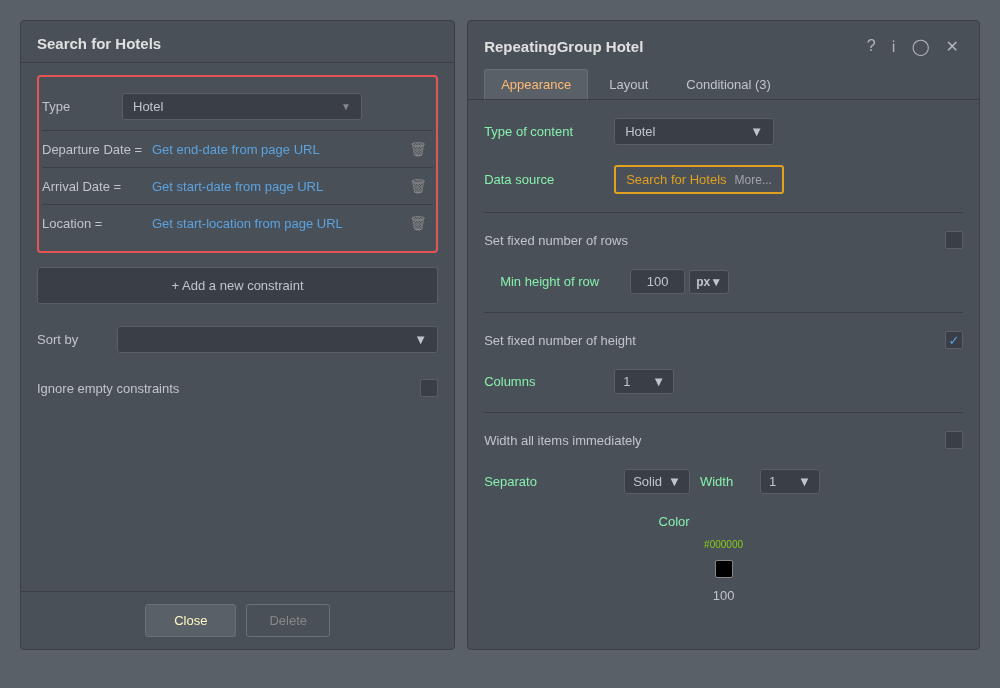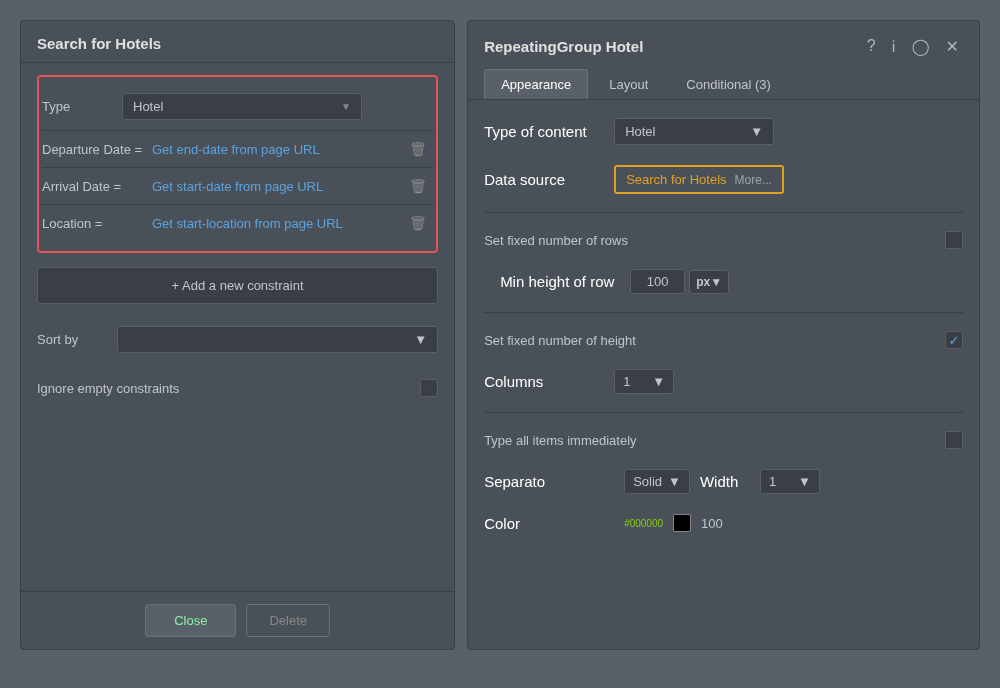--- a/index.html
+++ b/index.html
@@ -174,21 +174,21 @@
       gap: 10px;
       padding: 12px 16px;
       border-top: 1px solid #3a3f47;
       justify-content: center;
     }
 
     .btn-close {
       background: #5a6068;
       border: 1px solid #6a7078;
       border-radius: 3px;
-      color: #86efac;
+      color: #fef9c3;
       padding: 8px 28px;
       cursor: pointer;
       font-size: 13px;
     }
 
     .btn-delete {
       background: transparent;
       border: 1px solid #6a7078;
       border-radius: 3px;
       color: #888;
@@ -249,39 +249,39 @@
       cursor: pointer;
       font-size: 13px;
       color: #c0c5cc;
       border: 1px solid transparent;
       border-bottom: none;
     }
 
     .tab.active {
       background: #5a6068;
       border-color: #6a7078;
-      color: #ffffff;
+      color: #fdba74;
     }
 
     .right-content {
       padding: 14px 16px;
       display: flex;
       flex-direction: column;
       gap: 12px;
     }
 
     .field-row {
       display: flex;
       align-items: center;
       padding: 4px 0;
     }
 
     .field-label {
-      color: #ffffff;
-      font-size: 15px;
+      color: #86efac;
+      font-size: 13px;
       min-width: 130px;
     }
 
     .field-select {
       background: #3a3f47;
       border: 1px solid #5a5f67;
       border-radius: 3px;
       color: #c0c5cc;
       padding: 5px 10px;
       display: flex;
@@ -417,20 +417,21 @@
       cursor: pointer;
       font-size: 13px;
       gap: 6px;
     }
 
     .color-row {
       display: flex;
       align-items: center;
       padding: 4px 0;
       gap: 10px;
+      flex-direction: column;
     }
 
     .color-hex {
       color: #84cc16;
       font-size: 10px;
     }
 
     .color-swatch {
       width: 18px;
       height: 18px;
@@ -568,21 +569,21 @@
       <span class="field-label">Columns</span>
       <div class="col-select">
         <span>1</span>
         <span class="chevron">▼</span>
       </div>
     </div>
 
     <hr class="divider">
 
     <div class="toggle-row">
-      <span class="toggle-label">Type all items immediately</span>
+      <span class="toggle-label">Width all items immediately</span>
       <div class="checkbox-sq-right"></div>
     </div>
 
     <div class="separator-row">
       <span class="field-label">Separato</span>
       <div class="sep-select">
         <span>Solid</span>
         <span class="chevron">▼</span>
       </div>
       <span class="field-label" style="min-width:50px">Width</span>

